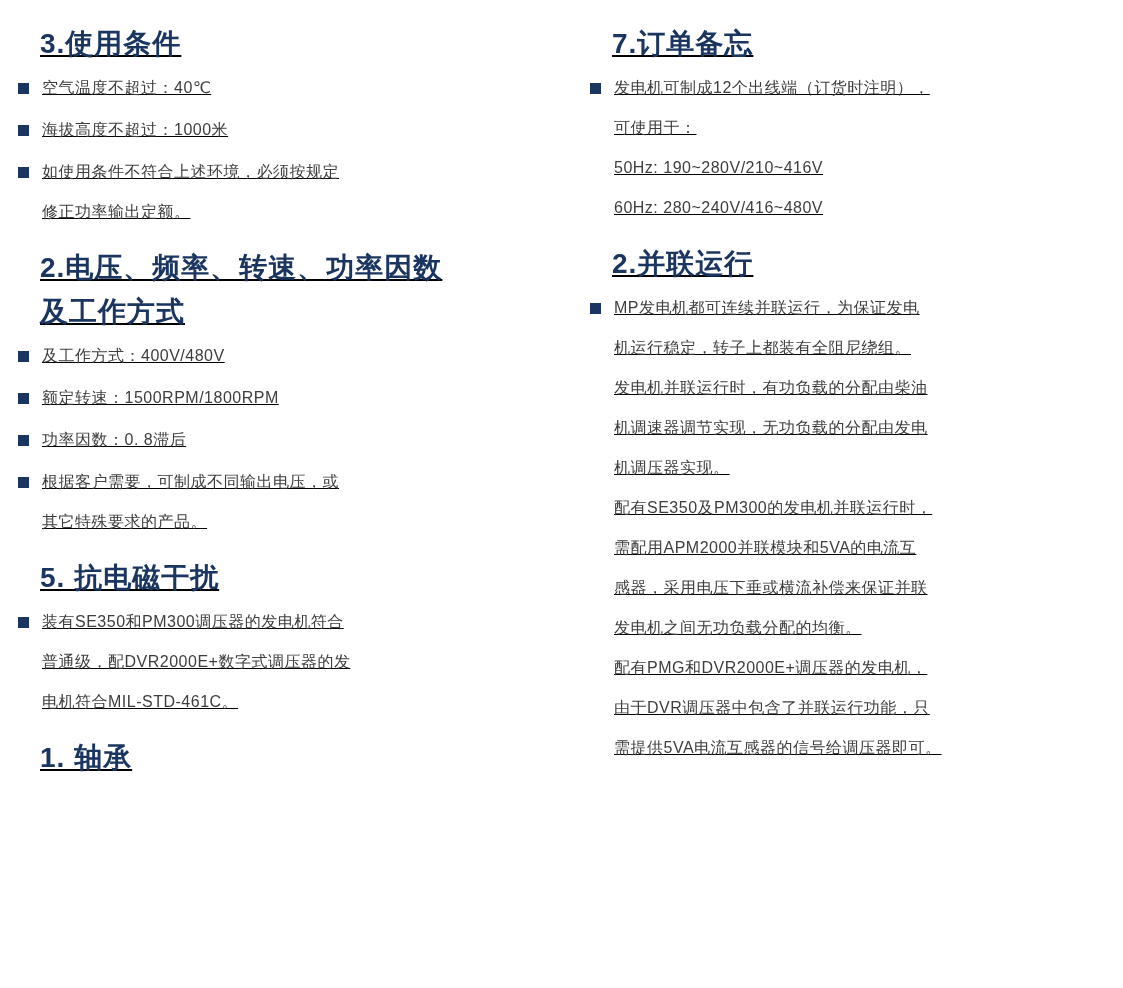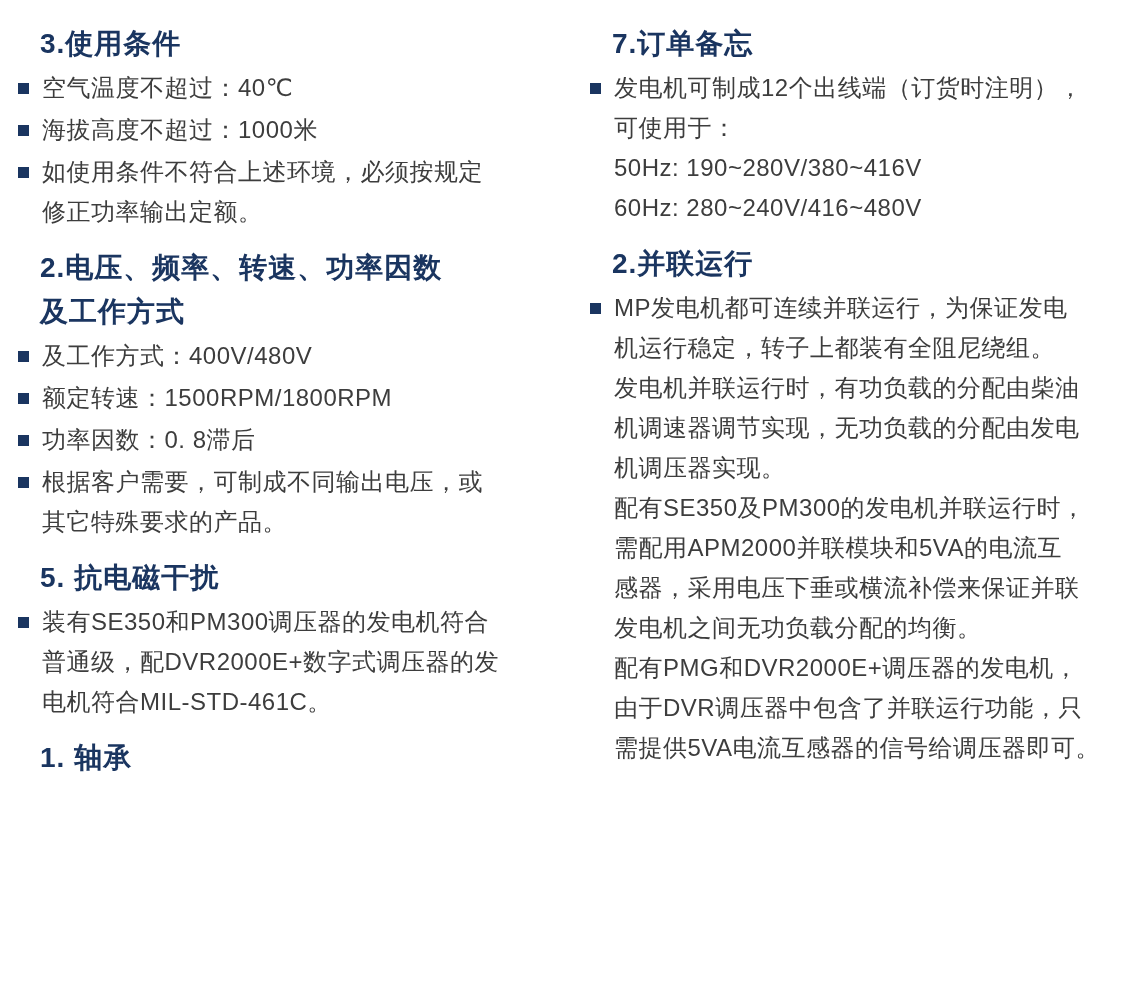--- a/index.html
+++ b/index.html
@@ -9,21 +9,21 @@
     background: #ffffff;
     overflow: hidden;
     font-family: "Liberation Sans", "DejaVu Sans", sans-serif;
   }
   .page {
     display: flex;
     padding: 8px 0 0 18px;
     width: 1123px;
     height: 988px;
   }
-  .col { flex: 0 0 auto; }
+  .col { flex: 0 0 auto; text-decoration: underline; }
   .col-left  { width: 572px; }
   .col-right { width: 533px; }
   .sec-heading {
     font-size: 28px;
     line-height: 44px;
     font-weight: bold;
     color: #1a3560;
     margin: 14px 0 2px 22px;
     white-space: pre-line;
     letter-spacing: 1px;
@@ -34,21 +34,21 @@
     margin-bottom: 2px;
   }
   .bullet {
     flex: 0 0 auto;
     width: 11px;
     height: 11px;
     background: #1a3560;
     margin: 15px 13px 0 0;
   }
   .item-text {
-    font-size: 24px;
+    font-size: 16px;
     line-height: 40px;
     color: #3d3d3d;
     white-space: pre-line;
     letter-spacing: 0.5px;
   }
 </style>
 </head>
 <body>
 
 <div class="page">
@@ -111,21 +111,21 @@
   </div>
 
   <div class="col col-right">
 
     <section>
       <h2 class="sec-heading">7.订单备忘</h2>
       <div class="item">
         <span class="bullet"></span>
         <div class="item-text">发电机可制成12个出线端（订货时注明），
 可使用于：
-50Hz: 190~280V/380~416V
+50Hz: 190~280V/210~416V
 60Hz: 280~240V/416~480V</div>
       </div>
     </section>
 
     <section>
       <h2 class="sec-heading">2.并联运行</h2>
       <div class="item">
         <span class="bullet"></span>
         <div class="item-text">MP发电机都可连续并联运行，为保证发电
 机运行稳定，转子上都装有全阻尼绕组。

